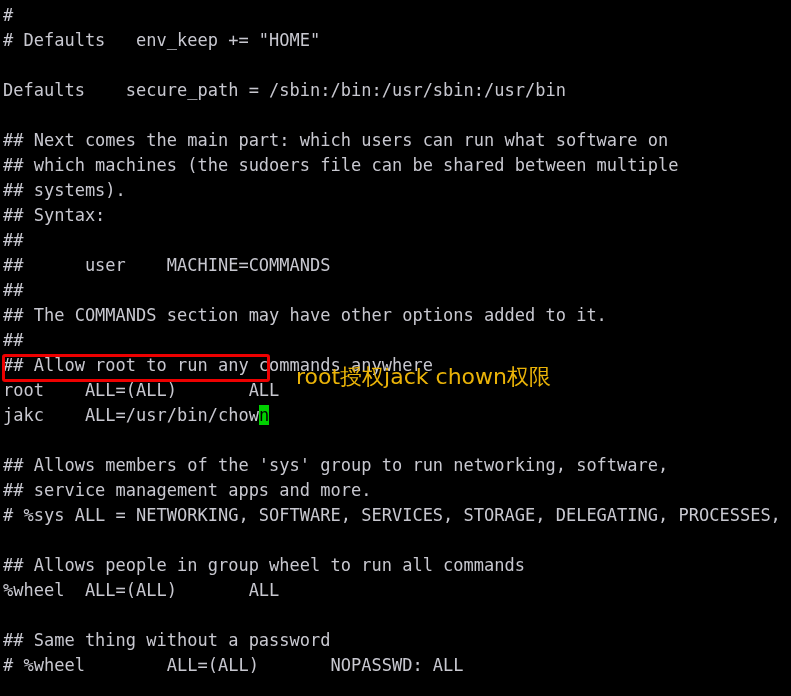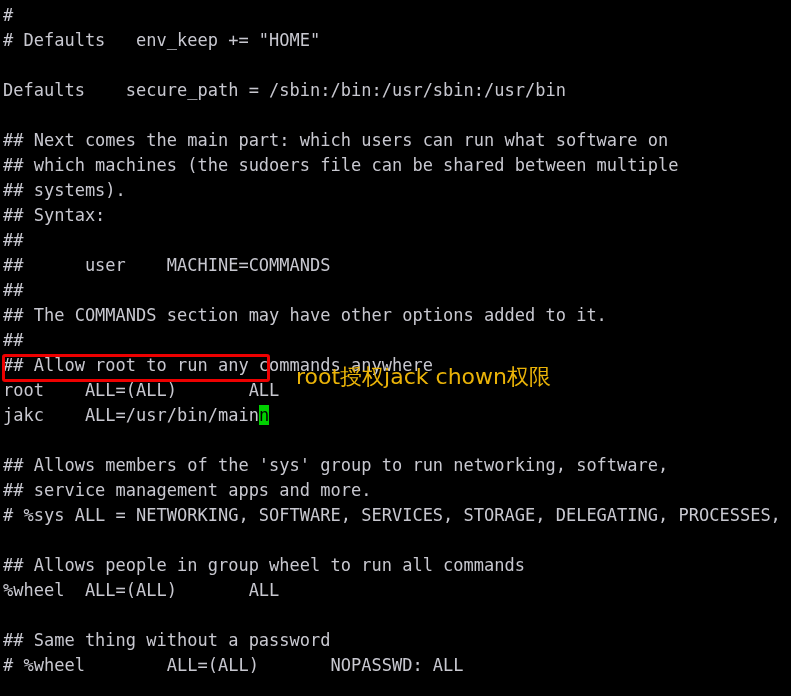--- a/index.html
+++ b/index.html
@@ -93,21 +93,21 @@
     <div class="line">## systems).</div>
     <div class="line">## Syntax:</div>
     <div class="line">##</div>
     <div class="line">##      user    MACHINE=COMMANDS</div>
     <div class="line">##</div>
     <div class="line">## The COMMANDS section may have other options added to it.</div>
     <div class="line">##</div>
     <div class="line">## Allow root to run any commands anywhere</div>
     <div class="line">root    ALL=(ALL)       ALL</div>
 
-    <div class="line"><span>jakc    ALL=/usr/bin/main</span><span class="cursor">n</span></div>
+    <div class="line"><span>jakc    ALL=/usr/bin/chow</span><span class="cursor">n</span></div>
 
     <div class="line blank"></div>
     <div class="line">## Allows members of the 'sys' group to run networking, software,</div>
     <div class="line">## service management apps and more.</div>
     <div class="line"># %sys ALL = NETWORKING, SOFTWARE, SERVICES, STORAGE, DELEGATING, PROCESSES, LO</div>
     <div class="line blank"></div>
     <div class="line">## Allows people in group wheel to run all commands</div>
     <div class="line">%wheel  ALL=(ALL)       ALL</div>
     <div class="line blank"></div>
     <div class="line">## Same thing without a password</div>

